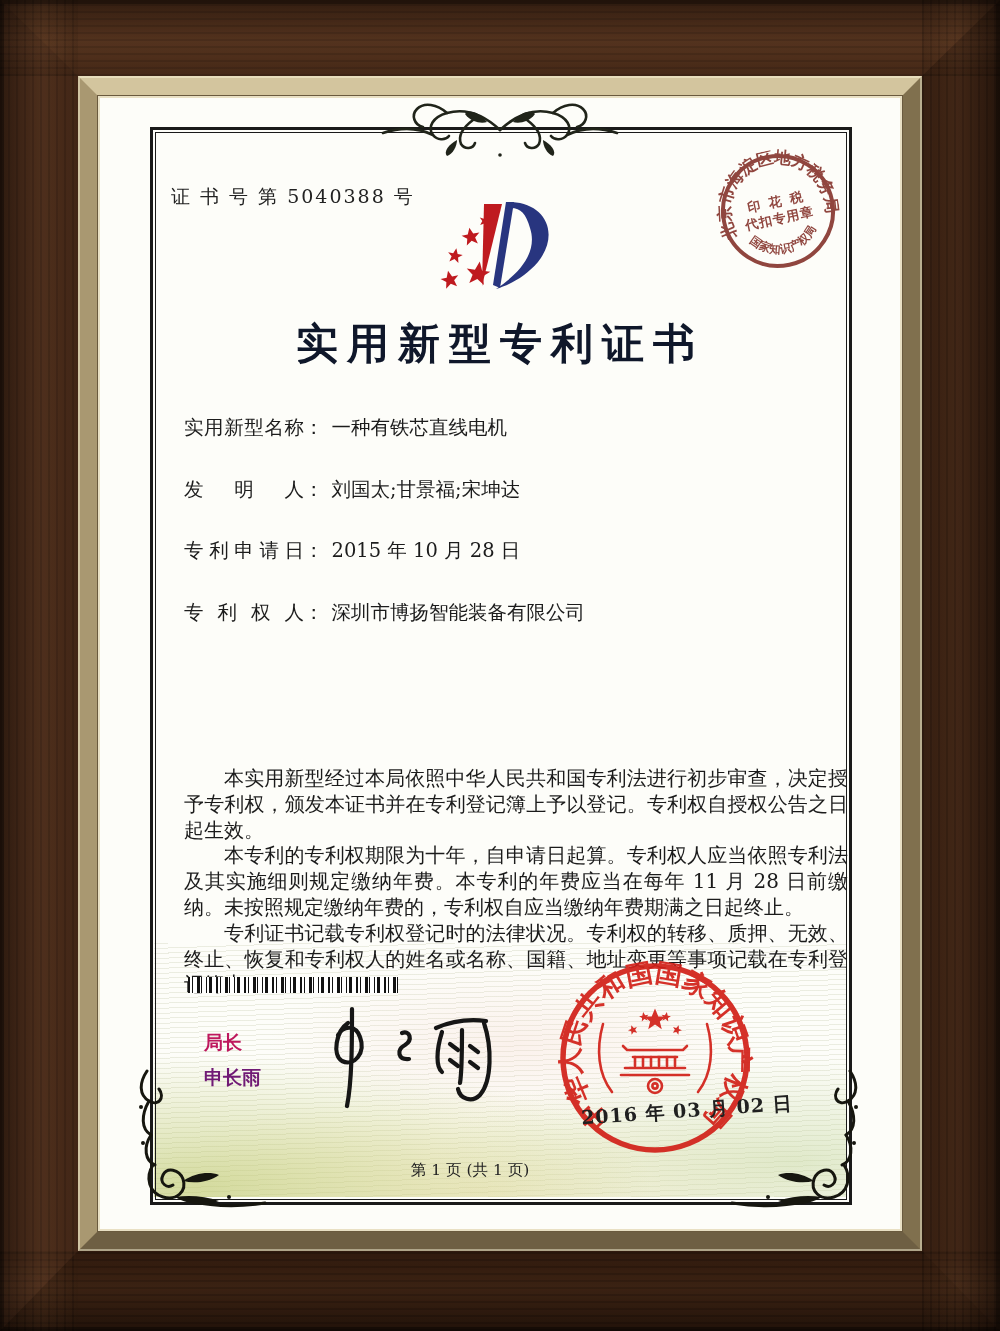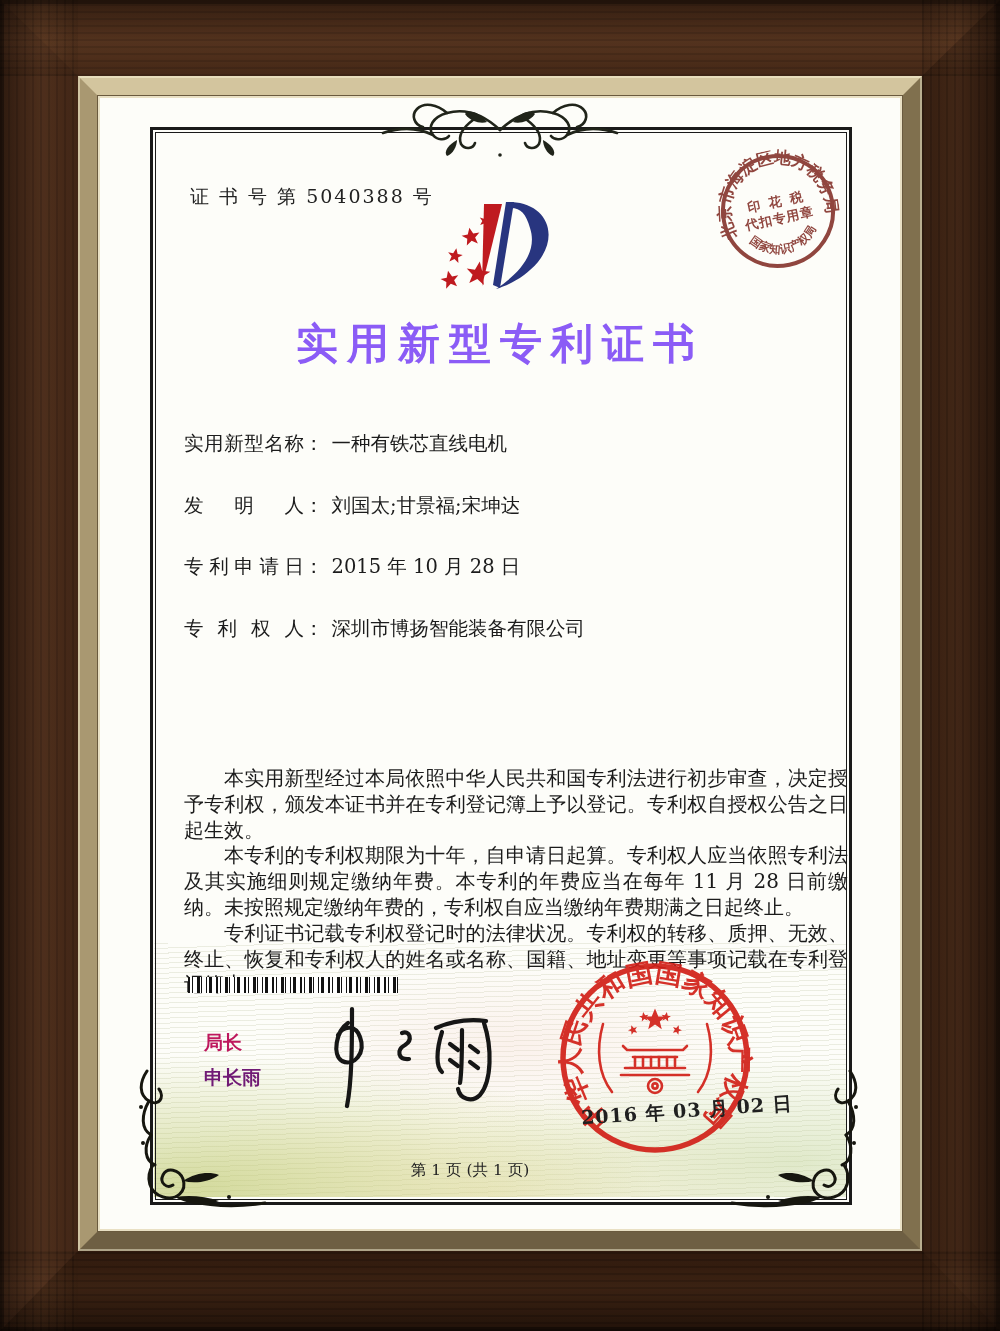--- a/index.html
+++ b/index.html
@@ -40,27 +40,27 @@
   .bbox::after{content:"";position:absolute;inset:2px;border:1px solid #1a1a1a;}
   
   .guilloche{position:absolute;left:54px;top:845px;width:692px;height:254px;z-index:1;
     background:
       radial-gradient(120% 95% at 6% 96%, rgba(186,198,104,.6), rgba(186,198,104,0) 55%),
       radial-gradient(95% 75% at 93% 86%, rgba(196,214,158,.5), rgba(196,214,158,0) 55%),
       radial-gradient(85% 65% at 48% 98%, rgba(238,222,166,.45), rgba(238,222,166,0) 62%),
       radial-gradient(60% 55% at 52% 40%, rgba(246,215,206,.3), rgba(246,215,206,0) 60%),
       repeating-linear-gradient(178deg, rgba(125,135,75,.14) 0 1px, rgba(255,255,255,0) 1px 5px);}
   .z{position:absolute;z-index:4;}
-  .cert-no{left:90px;top:86px;font-size:19px;letter-spacing:2px;color:#222;}
+  .cert-no{left:71px;top:86px;font-size:19px;letter-spacing:2px;color:#222;}
   .tax-stamp{left:617px;top:52px;width:122px;height:122px;z-index:5;
              transform:rotate(-12deg);opacity:.84;}
   .logo{left:328px;top:96px;width:132px;height:106px;}
   .title{left:50px;top:218px;width:700px;text-align:center;font-size:42px;font-weight:600;
-         letter-spacing:9px;color:#8b5cf6;}
-  .fields{left:84px;top:332px;width:680px;}
+         letter-spacing:9px;color:#0f172a;}
+  .fields{left:84px;top:316px;width:680px;}
   .field{height:61.5px;font-size:19.5px;line-height:27px;color:#1c1c1c;}
   .f-label{display:inline-block;width:120px;text-align:justify;text-align-last:justify;}
   .f-colon{margin-right:8px;}
   .paras{left:84px;top:668px;width:664px;}
   .paras p{margin:0;text-indent:2em;font-size:20px;line-height:25.8px;
            text-align:justify;color:#1b1b1b;}
   .barcode{left:88px;top:879px;width:210px;height:16px;z-index:4;
     background:repeating-linear-gradient(90deg,
       #121212 0 2px,#fff 2px 4px,#121212 4px 5px,#fff 5px 9px,
       #121212 9px 12px,#fff 12px 13px,#121212 13px 14px,#fff 14px 18px,

